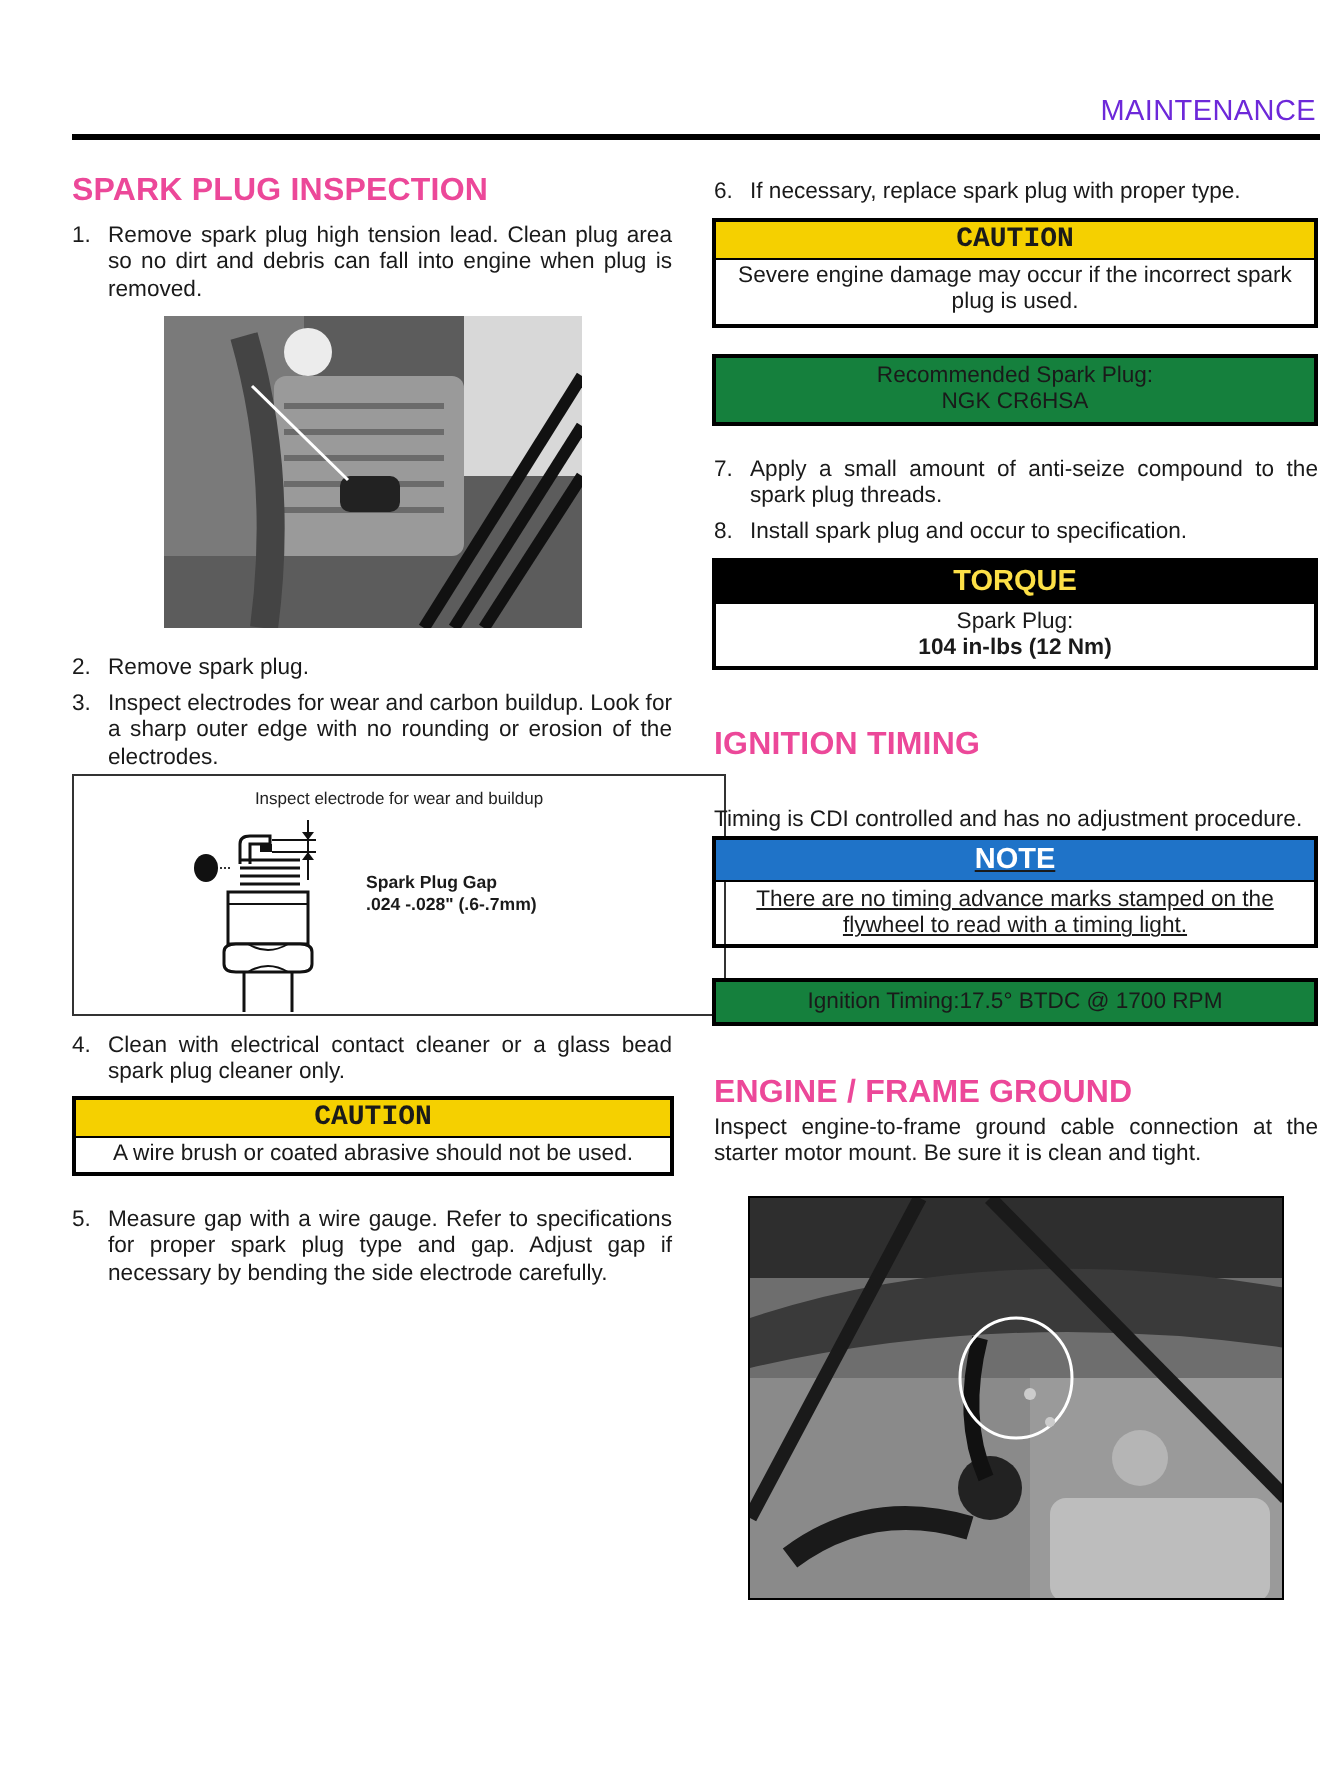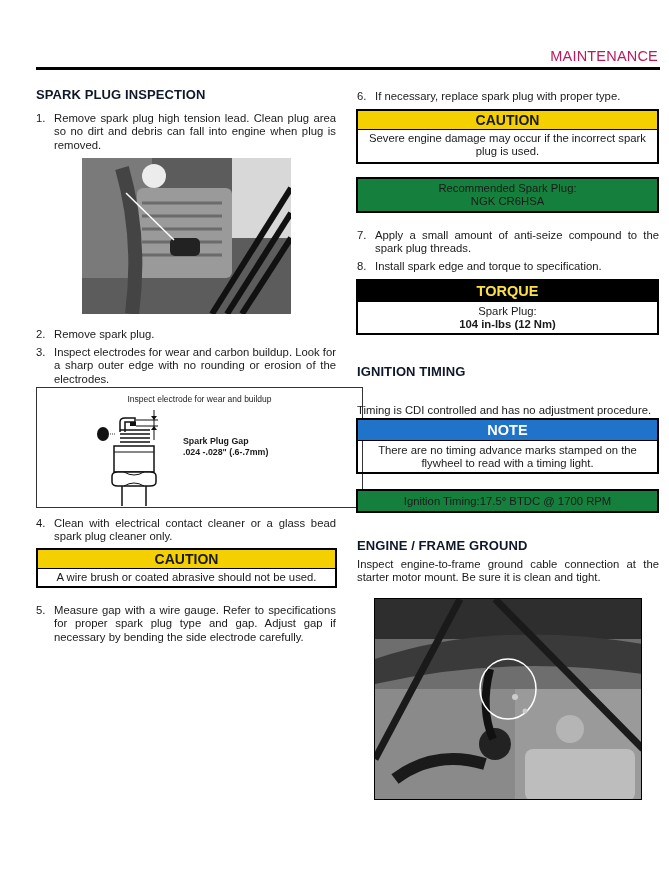--- a/index.html
+++ b/index.html
@@ -1,29 +1,29 @@
 <!DOCTYPE html>
 <html><head>
 <meta charset="utf-8">
 <style>
   html, body { margin:0; padding:0; background:#ffffff; }
   body { width:669px; height:890px; position:relative; overflow:hidden;
          font-family:"Liberation Sans", sans-serif; color:#1a1a1a; }
   .abs { position:absolute; }
-  .header-title { right:11px; top:48px; font-size:14.5px; color:#be185d; letter-spacing:0.2px; }
+  .header-title { right:11px; top:48px; font-size:14.5px; color:#6d28d9; letter-spacing:0.2px; }
   .header-rule { left:36px; right:9px; top:67px; height:3px; background:#000; }
-  .h2 { font-weight:bold; font-size:13px; color:#0f172a; letter-spacing:0.1px; }
+  .h2 { font-weight:bold; font-size:16px; color:#ec4899; letter-spacing:0.1px; }
   .p { font-size:11.3px; line-height:13.3px; text-align:justify; }
   .li { font-size:11.3px; line-height:13.3px; text-align:justify; display:flex; }
   .li .num { width:18px; flex:none; }
   .li .txt { flex:1; }
   .box { border:2px solid #000; box-sizing:border-box; }
   .box-head { text-align:center; font-weight:bold; font-size:14px; line-height:18px; border-bottom:1.5px solid #000; }
   .box-body { text-align:center; font-size:11.3px; line-height:13.3px; padding:2px 4px 3px; }
-  .yellow { background:#f5d000; color:#1a1a1a; }
+  .yellow { background:#f5d000; color:#1a1a1a;font-family:Liberation Mono, monospace; }
   .black { background:#000; color:#fde047; }
   .blue { background:#1f73c8; color:#fff; }
   .grey { background:#15803d; }
   .photo { background:#6a6a6a; overflow:hidden; }
   .diag { border:1.5px solid #333; box-sizing:border-box; background:#fff; }
 </style>
 </head>
 <body>
 
 <div class="abs header-title">MAINTENANCE</div>
@@ -129,35 +129,35 @@
   <div>Recommended Spark Plug:</div>
   <div>NGK CR6HSA</div>
 </div>
 
 <div class="abs li" style="left:357px; top:229px; width:302px;">
   <span class="num">7.</span>
   <span class="txt">Apply a small amount of anti-seize compound to the spark plug threads.</span>
 </div>
 <div class="abs li" style="left:357px; top:260px; width:302px;">
   <span class="num">8.</span>
-  <span class="txt">Install spark edge and torque to specification.</span>
+  <span class="txt">Install spark plug and occur to specification.</span>
 </div>
 
 <div class="abs box" style="left:356px; top:279px; width:303px; height:56px;">
   <div class="box-head black" style="font-size:14.5px; line-height:20px;">TORQUE</div>
   <div class="box-body" style="padding-top:3px;">
     <div>Spark Plug:</div>
     <div style="font-weight:bold;">104 in-lbs (12 Nm)</div>
   </div>
 </div>
 
 <div class="abs h2" style="left:357px; top:364px;">IGNITION TIMING</div>
 <div class="abs p" style="left:357px; top:384px; width:302px;margin-top:20px;">Timing is CDI controlled and has no adjustment procedure.</div>
 
-<div class="abs box" style="left:356px; top:418px; width:303px; height:56px;">
+<div class="abs box" style="left:356px; top:418px; width:303px; height:56px;text-decoration:underline;">
   <div class="box-head blue" style="font-size:14.5px; line-height:20px;">NOTE</div>
   <div class="box-body" style="padding-top:3px;">There are no timing advance marks stamped on the flywheel to read with a timing light.</div>
 </div>
 
 <div class="abs box grey" style="left:356px; top:489px; width:303px; height:24px; text-align:center; font-size:11.3px; line-height:20px;">Ignition Timing:17.5° BTDC @ 1700 RPM</div>
 
 <div class="abs h2" style="left:357px; top:538px;">ENGINE / FRAME GROUND</div>
 <div class="abs p" style="left:357px; top:558px; width:302px;">Inspect engine-to-frame ground cable connection at the starter motor mount. Be sure it is clean and tight.</div>
 
 <div class="abs photo" style="left:374px; top:598px; width:268px; height:202px; border:1.5px solid #000; box-sizing:border-box;">

